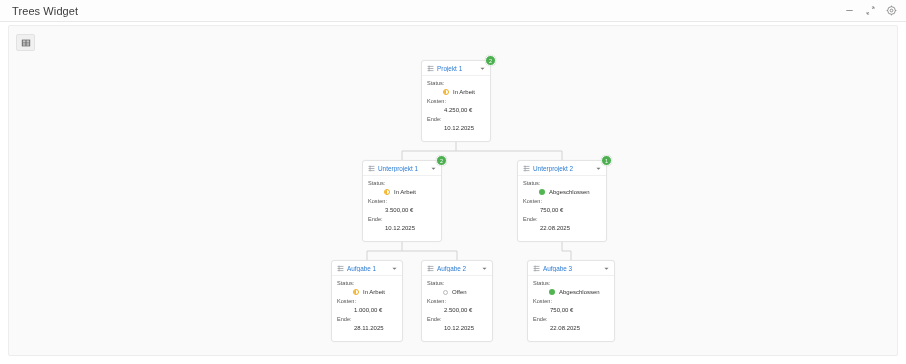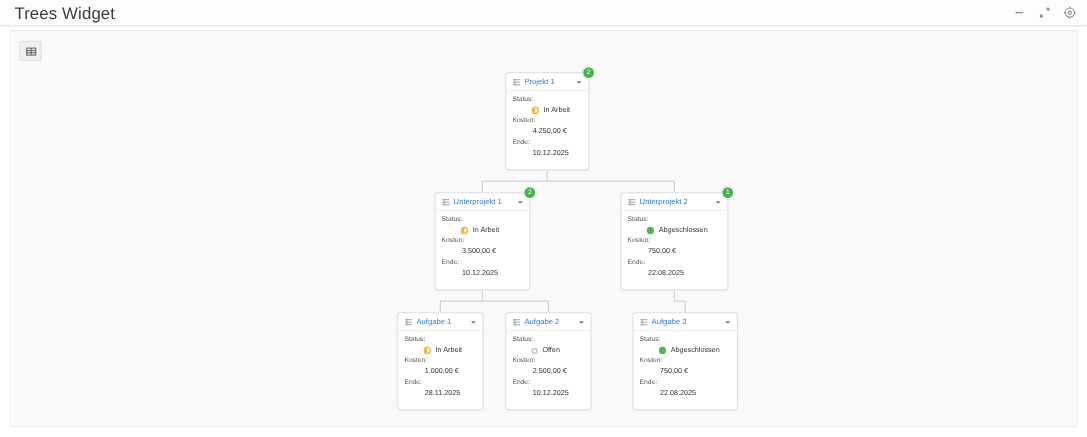--- a/index.html
+++ b/index.html
@@ -19,21 +19,21 @@
   
   .titlebar {
     position: absolute; left: 0; top: 0;
     width: 906px; height: 22px;
     border-bottom: 1px solid #e8e8e8;
     background: #fdfdfd;
     display: flex; align-items: center;
   }
   .titlebar-title {
     margin-left: 12px;
-    font-size: 14px;
+    font-size: 11px;
     color: #3c3c3c;
     letter-spacing: .1px;
   }
   .titlebar-actions {
     margin-left: auto; margin-right: 9px;
     display: flex; align-items: center; gap: 10px;
   }
   .tb-icon {
     width: 11px; height: 11px;
     display: flex; align-items: center; justify-content: center;

